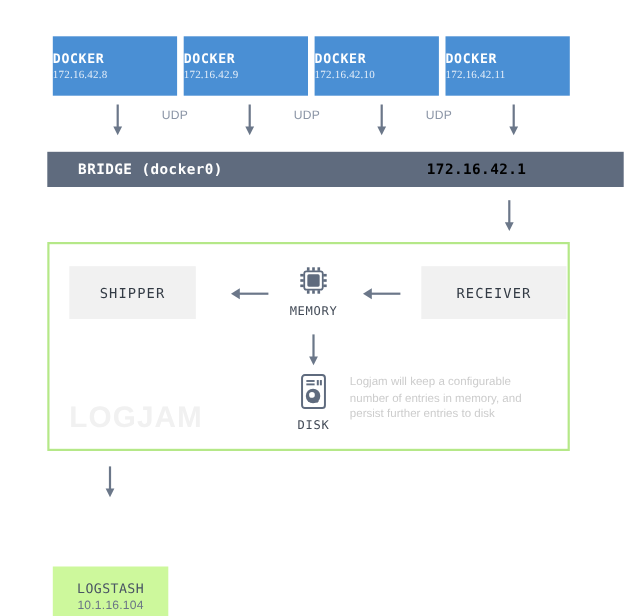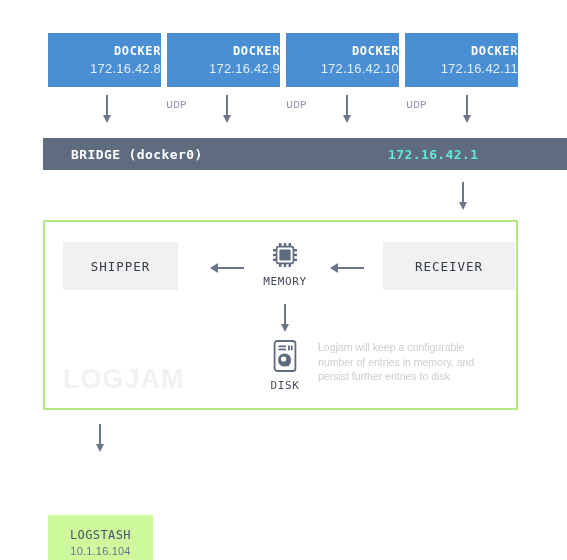--- a/index.html
+++ b/index.html
@@ -30,34 +30,34 @@
     width: 470px;
     height: 54px;
     display: flex;
     gap: 6px;
   }
   .docker-box {
     flex: 1 1 0;
     background: #4a8fd4;
     display: flex;
     flex-direction: column;
-    align-items: flex-end;
+    align-items: flex-start;
     justify-content: center;
     gap: 3px;
   }
   .docker-title {
     font-family: "DejaVu Sans Mono", monospace;
     font-size: 12px;
     font-weight: bold;
     color: #ffffff;
     letter-spacing: 0.6px;
   }
   .docker-ip {
-    font-family: Liberation Sans, sans-serif;
-    font-size: 13px;
+    font-family: Liberation Serif, serif;
+    font-size: 10px;
     color: #e3edf8;
     letter-spacing: 0.2px;
   }
 
   
   .udp-band {
     position: absolute;
     left: 48px;
     top: 93px;
     width: 470px;
@@ -66,22 +66,22 @@
   .udp-arrow {
     position: absolute;
     top: 2px;
     width: 14px;
     text-align: center;
   }
   .udp-label {
     position: absolute;
     top: 6px;
     width: 40px;
-    text-align: right;
-    font-family: Liberation Mono, monospace;
+    text-align: left;
+    font-family: Liberation Sans, sans-serif;
     font-size: 11px;
     color: #8b95a6;
     letter-spacing: 0.3px;
   }
 
   
   .arr-down {
     position: relative;
     display: inline-block;
     width: 14px;
@@ -147,21 +147,21 @@
     font-weight: bold;
     color: #ffffff;
     letter-spacing: 0.4px;
   }
   .bridge-ip {
     position: absolute;
     left: 345px;
     font-family: "DejaVu Sans Mono", monospace;
     font-size: 13px;
     font-weight: bold;
-    color: #5eead4;
+    color: #000000;
     letter-spacing: 0.4px;
   }
 
   
   .bridge-arrow {
     position: absolute;
     left: 456px;
     top: 182px;
   }
 

